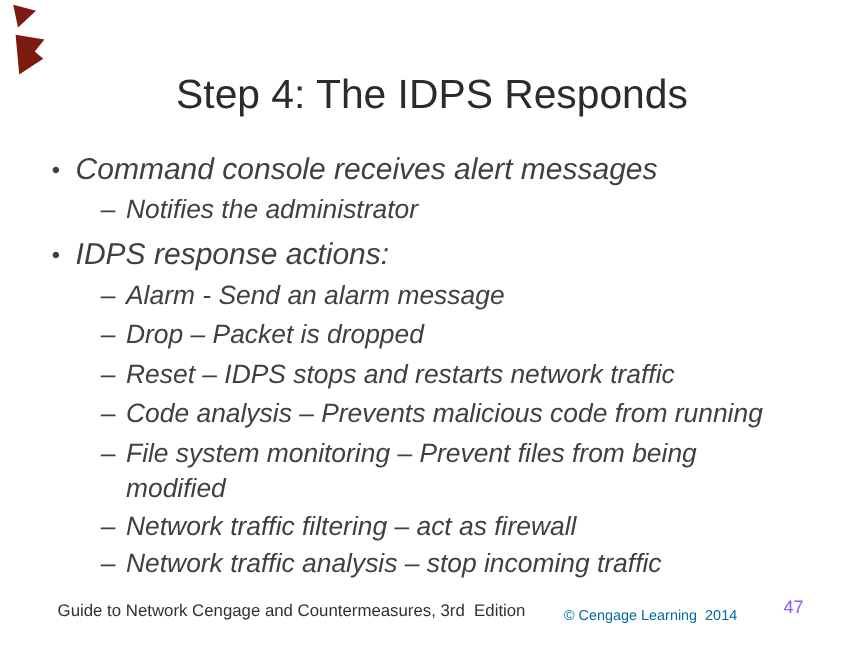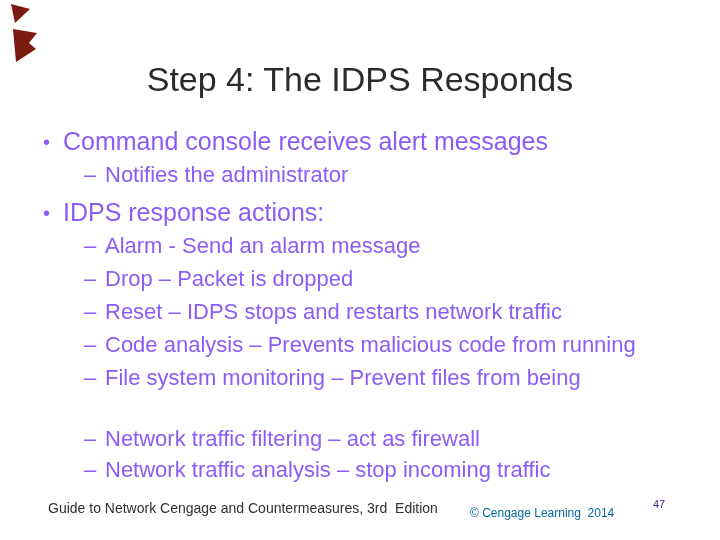--- a/index.html
+++ b/index.html
@@ -27,21 +27,22 @@
     text-align: center;
     font-size: 34px;
     font-weight: normal;
     line-height: 1.15;
     color: #2b2b2b;
     letter-spacing: 0px;
   }
   .line {
     position: absolute;
     white-space: nowrap;
-    color: #8b5cf6;
+    color: #404040;
+    font-style: italic;
   }
   .line .mk { display: inline-block; }
   .l1 { left: 43px; font-size: 25px; }
   .l1 .mk { width: 20px; font-size: 20px; vertical-align: 1px; }
   .l2 { left: 84px; font-size: 22px; }
   .l2 .mk { width: 21px; }
   .cont { left: 105px; font-size: 22px; }
   .footer-left {
     position: absolute;
     left: 48px; top: 500px;
@@ -52,22 +53,22 @@
   .footer-copy {
     position: absolute;
     left: 470px; top: 506px;
     font-size: 12px;
     color: #0369a1;
     white-space: pre;
   }
   .page-num {
     position: absolute;
     left: 653px; top: 498px;
-    font-size: 11px;
-    color: #4c1d95;
+    font-size: 15px;
+    color: #8b5cf6;
   }
 </style>
 </head>
 <body>
 
 <div class="slide">
 
   <svg class="corner-deco" width="46" height="70" viewBox="0 0 46 70">
     <polygon points="11,4 30,9 15,23" fill="#7b1a0e"></polygon>
     <polygon points="13,29 37,33 29,43 36,49 16,62" fill="#7b1a0e"></polygon>
@@ -92,20 +93,23 @@
   </div>
   <div class="line l2" style="top:299px">
     <span class="mk">–</span><span class="tx">Reset – IDPS stops and restarts network traffic</span>
   </div>
   <div class="line l2" style="top:365px">
     <span class="mk">–</span><span class="tx">File system monitoring – Prevent files from being</span>
   </div>
   <div class="line l2" style="top:332px">
     <span class="mk">–</span><span class="tx">Code analysis – Prevents malicious code from running</span>
   </div>
+  <div class="line cont" style="top:394px">
+    <span class="tx">modified</span>
+  </div>
   <div class="line l2" style="top:426px">
     <span class="mk">–</span><span class="tx">Network traffic filtering – act as firewall</span>
   </div>
   <div class="line l2" style="top:457px">
     <span class="mk">–</span><span class="tx">Network traffic analysis – stop incoming traffic</span>
   </div>
 
   <div class="footer-left">Guide to Network Cengage and Countermeasures, 3rd  Edition</div>
   <div class="footer-copy">© Cengage Learning  2014</div>
   <div class="page-num">47</div>

